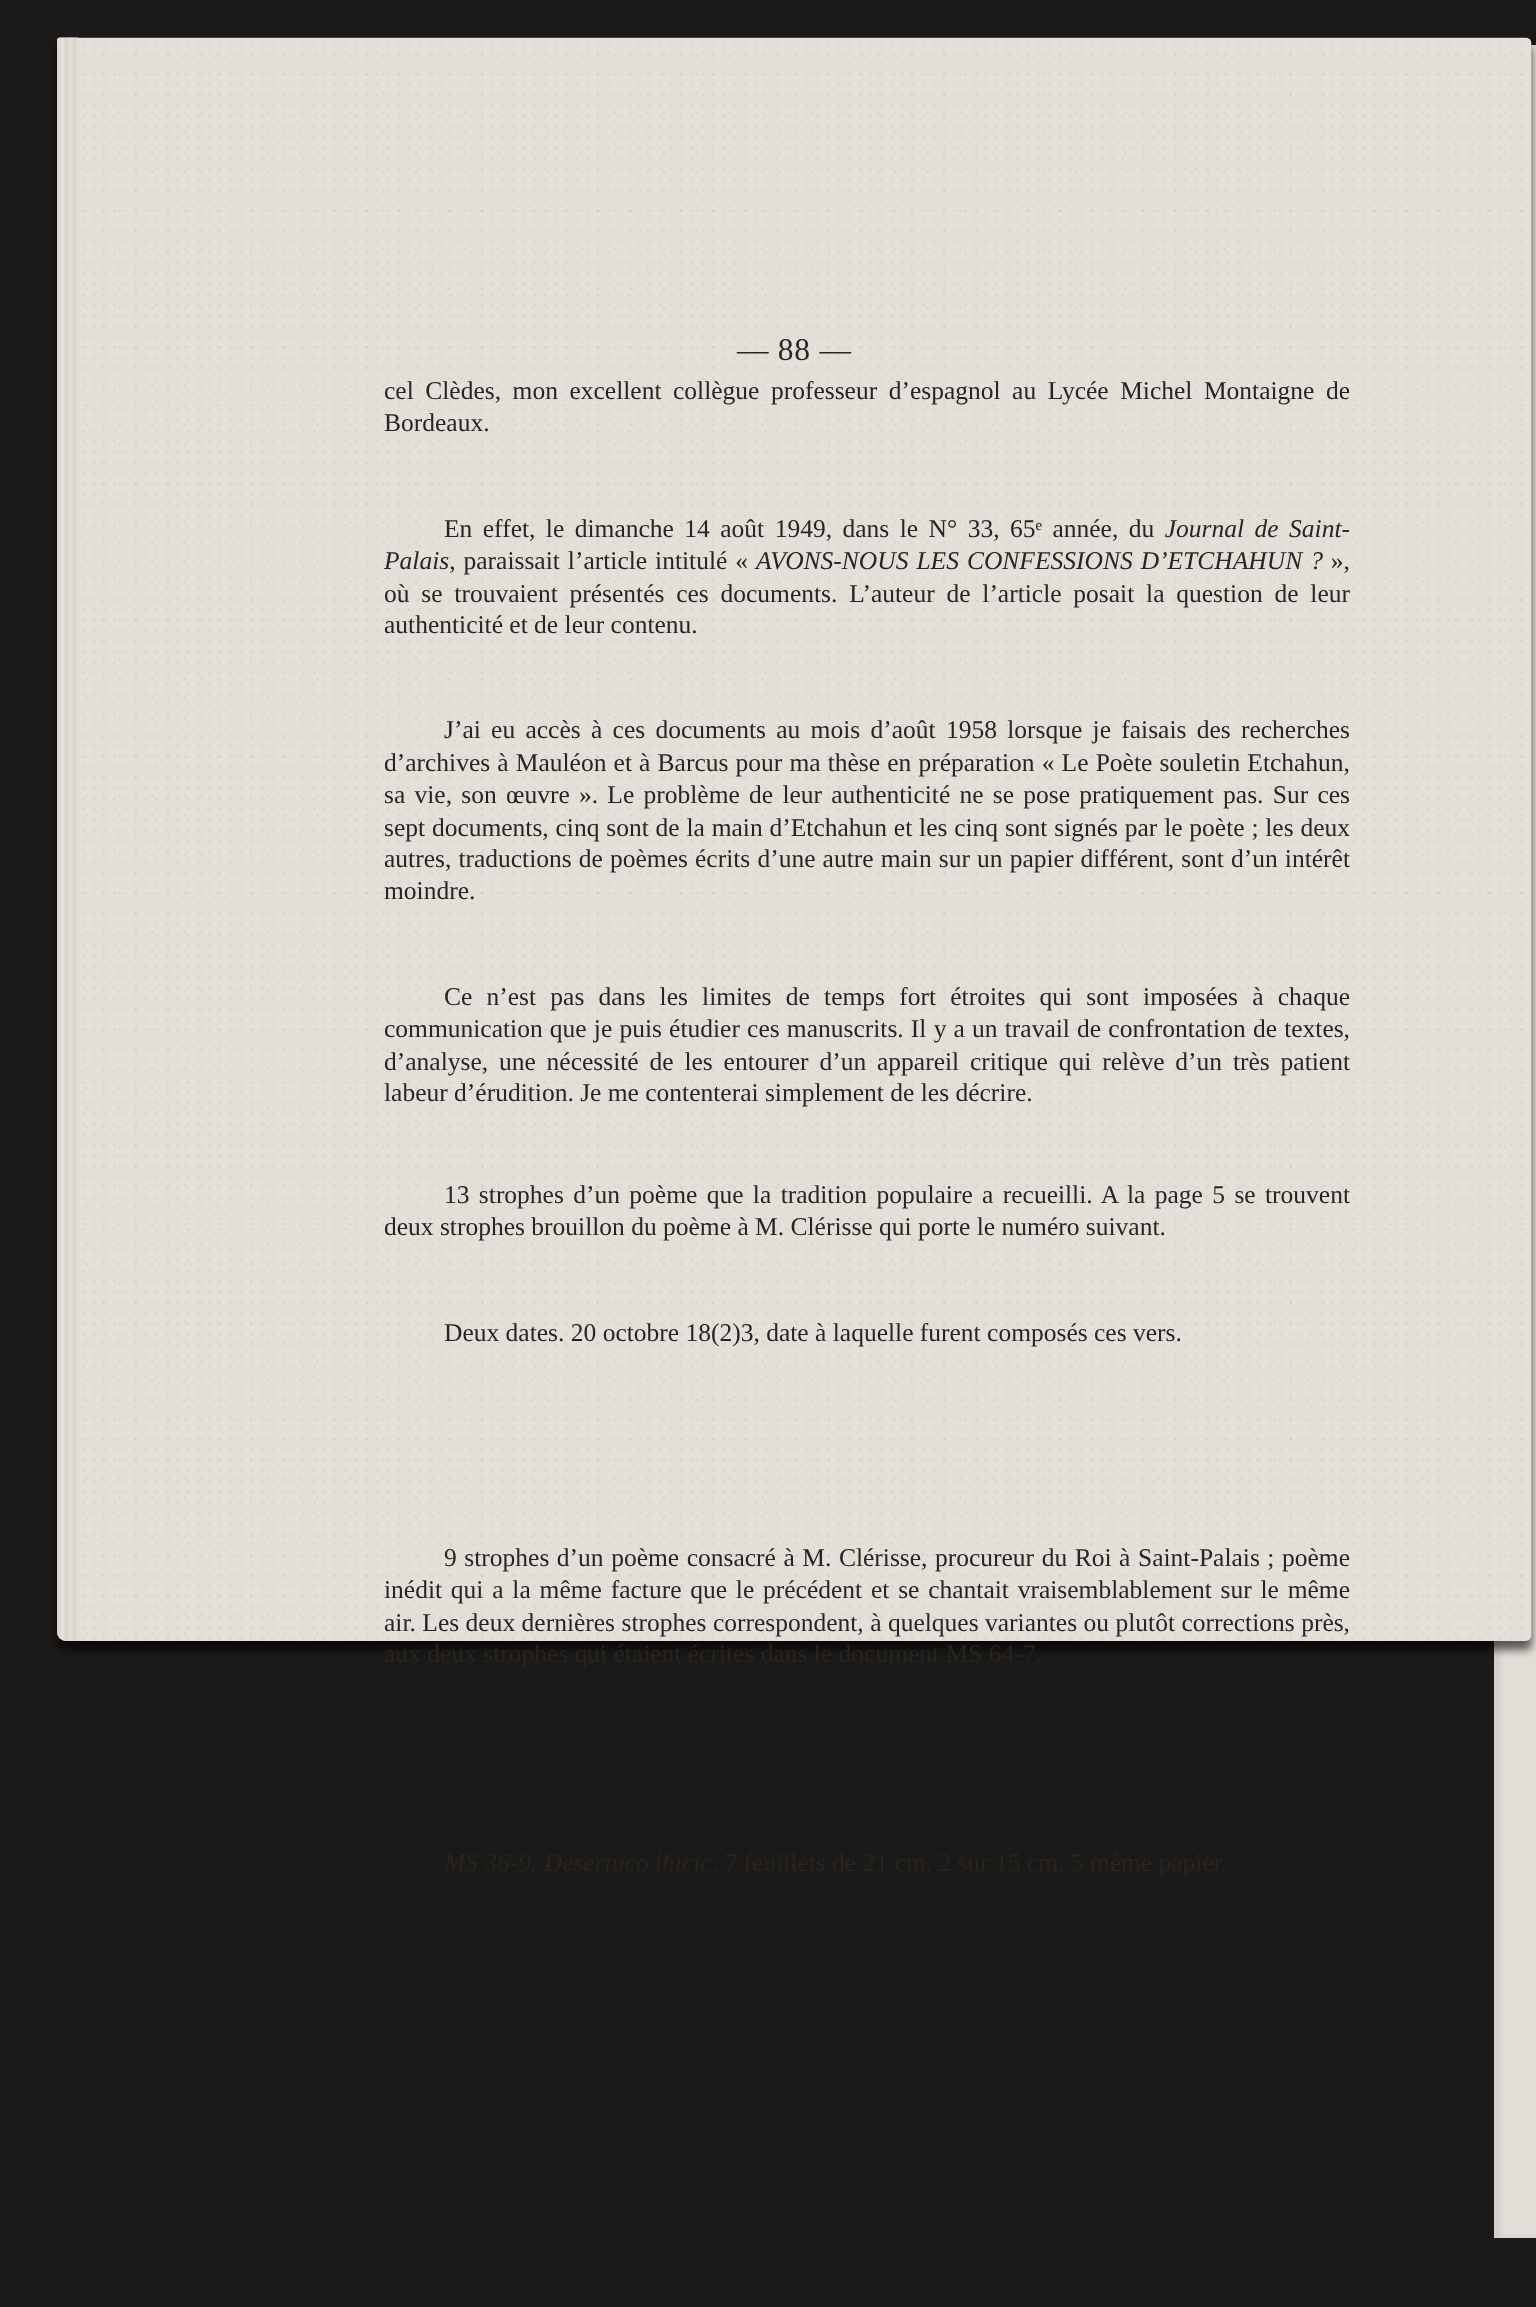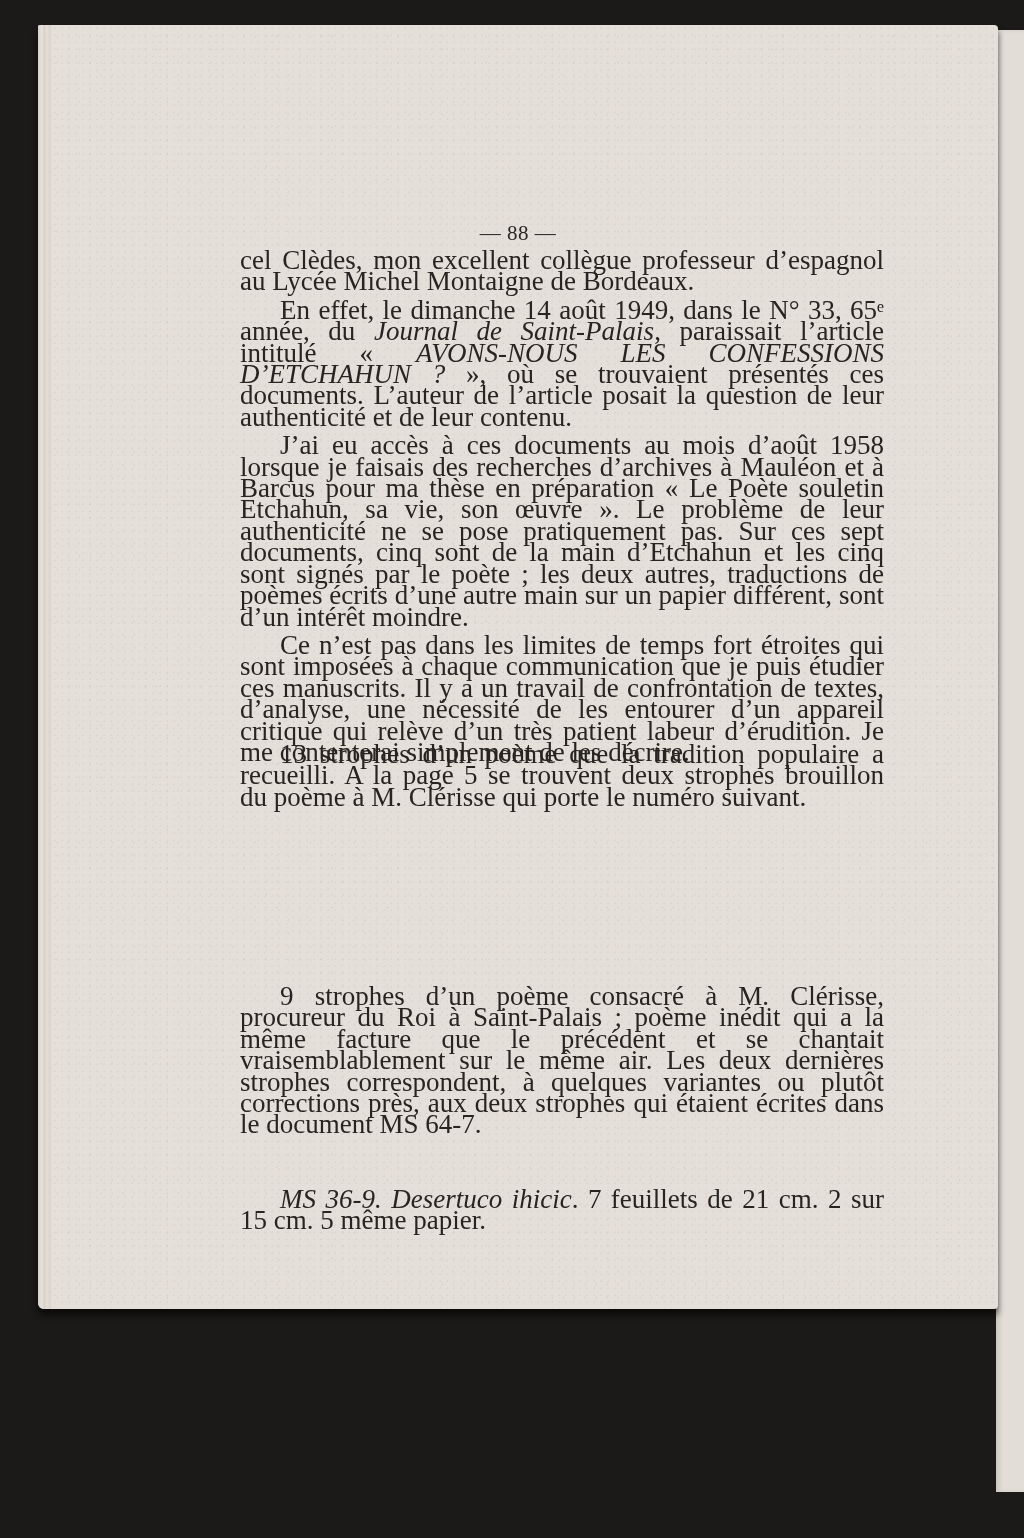--- a/index.html
+++ b/index.html
@@ -9,46 +9,47 @@
     position:relative;
     font-family:"Liberation Serif", "DejaVu Serif", serif;
   }
   .next-page {
     position:absolute; left:996px; top:30px; width:40px; height:1462px;
     background:#e2ddd6;
     border-left:1px solid #cfc8bd;
     box-shadow:inset 3px 0 4px rgba(0,0,0,0.08);
   }
   .page {
-    position:absolute; left:38px; top:25px; width:960px; height:1284px;
+    position:absolute; left:38px; top:25px; width:960px; height:1069px;
     background:#e4dfd9;
     background-image:
       radial-gradient(rgba(150,140,125,0.10) 1px, transparent 1px),
       radial-gradient(rgba(120,110,100,0.07) 1px, transparent 1px);
     background-size:7px 7px, 11px 13px;
     background-position:0 0, 3px 5px;
     border-radius:2px 4px 4px 6px;
     box-shadow:0 6px 6px rgba(0,0,0,0.6);
+    padding-left:23px;
   }
   .binding {
     position:absolute; left:0; top:0; width:14px; height:100%;
     background:linear-gradient(to right,#d8d3cb 0,#e7e2dc 4px,#d7d1c8 6px,#e4dfd8 9px,#d9d3ca 12px,#e4dfd9 14px);
     border-radius:2px 0 0 6px;
   }
   .page-number {
     position:absolute; left:0; right:0; top:196px; text-align:center;
     font-size:21px; color:#2a2724; letter-spacing:0.5px;
   }
   .text-block {
-    position:absolute; left:202px; width:644px;
-    font-size:27px; line-height:21.4px; color:#272421;
+    position:absolute; left:218px; width:644px;
+    font-size:17px; line-height:21.4px; color:#272421;
     text-align:justify; text-align-last:left;
   }
   .text-block p { margin:0; text-indent:0; }
-  .text-block p.indent { text-indent:40px; }
+  .text-block p.indent { text-indent:40px;margin-top:42px; }
   .gap-small { height:7px; }
   em { font-style:italic; }
 </style>
 </head>
 <body>
 
 <div class="next-page"></div>
 
 <div class="page">
   <div class="binding"></div>
@@ -60,20 +61,21 @@
       <p class="indent"><span>En effet, le dimanche 14 août 1949, dans le N° 33, 65ᵉ année, du </span><em>Journal de Saint-Palais</em><span>, paraissait l’article intitulé « </span><em>AVONS-NOUS LES CONFESSIONS D’ETCHAHUN ?</em><span> », où se trouvaient présentés ces documents. L’auteur de l’article posait la question de leur authenticité et de leur contenu.</span></p>
       <div class="gap-small"></div>
       <p class="indent"><span>J’ai eu accès à ces documents au mois d’août 1958 lorsque je faisais des recherches d’archives à Mauléon et à Barcus pour ma thèse en préparation « Le Poète souletin Etchahun, sa vie, son œuvre ». Le problème de leur authenticité ne se pose pratiquement pas. Sur ces sept documents, cinq sont de la main d’Etchahun et les cinq sont signés par le poète ; les deux autres, traductions de poèmes écrits d’une autre main sur un papier différent, sont d’un intérêt moindre.</span></p>
       <div class="gap-small"></div>
       <p class="indent"><span>Ce n’est pas dans les limites de temps fort étroites qui sont imposées à chaque communication que je puis étudier ces manuscrits. Il y a un travail de confrontation de textes, d’analyse, une nécessité de les entourer d’un appareil critique qui relève d’un très patient labeur d’érudition. Je me contenterai simplement de les décrire.</span></p>
     </div>
   <div class="text-block" id="block-ms647" style="top:712px;">
       <div class="gap-small"></div>
       <p class="indent"><span>13 strophes d’un poème que la tradition populaire a recueilli. A la page 5 se trouvent deux strophes brouillon du poème à M. Clérisse qui porte le numéro suivant.</span></p>
       <div class="gap-small"></div>
+      <p class="indent"><span>Deux dates. 20 octobre 18(2)3, date à laquelle furent composés ces vers.</span></p>
       <div class="gap-small"></div>
     </div>
   <div class="text-block" id="block-ms648" style="top:954px;">
       <div class="gap-small"></div>
       <p class="indent"><span>9 strophes d’un poème consacré à M. Clérisse, procureur du Roi à Saint-Palais ; poème inédit qui a la même facture que le précédent et se chantait vraisemblablement sur le même air. Les deux dernières strophes correspondent, à quelques variantes ou plutôt corrections près, aux deux strophes qui étaient écrites dans le document MS 64-7.</span></p>
     </div>
   <div class="text-block" id="block-ms649" style="top:1164px;">
       <p class="indent"><em>MS 36-9. Desertuco ihicic</em><span>. 7 feuillets de 21 cm. 2 sur 15 cm. 5 même papier.</span></p>
       <div class="gap-small"></div>
     </div>

